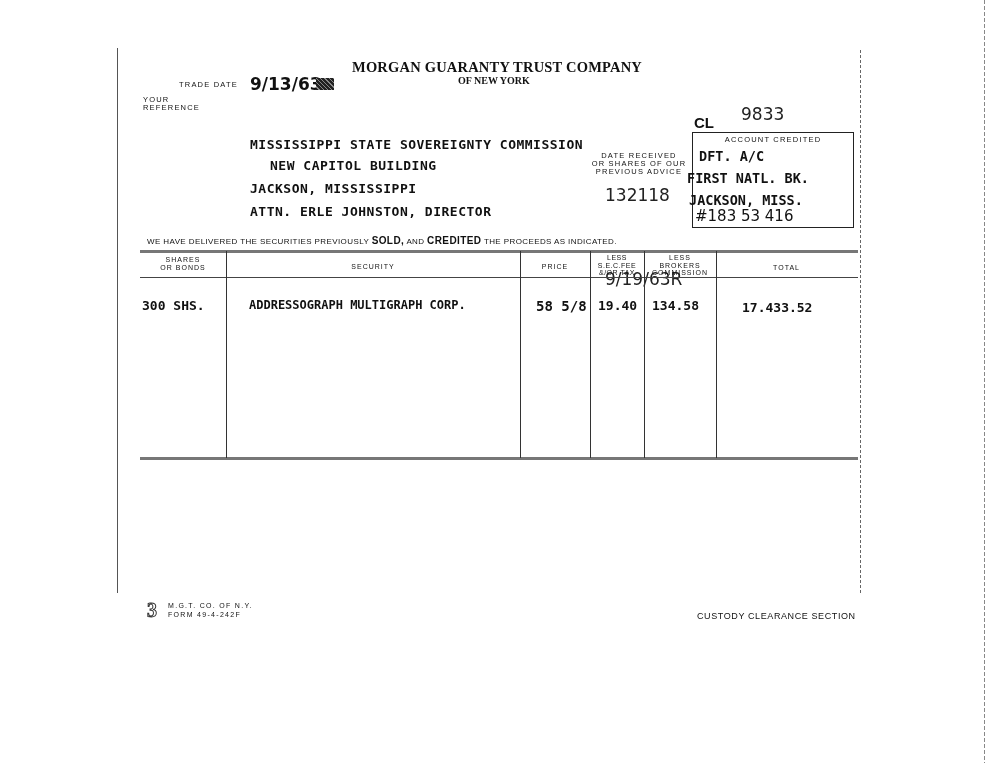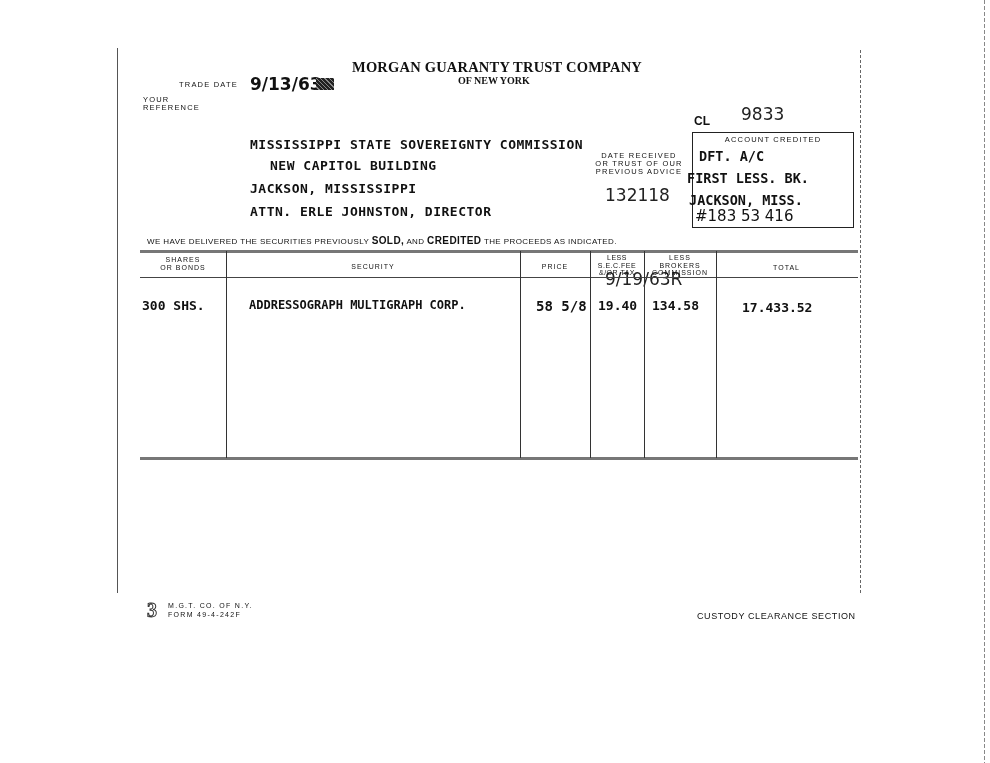--- a/index.html
+++ b/index.html
@@ -42,40 +42,40 @@
 
 <div class="abs small-label" style="left:143px;top:81px;margin-left:36px;">TRADE DATE</div>
 <div class="abs trade-date">9/13/63</div>
 <div class="abs" style="left:316px;top:78px;width:18px;height:12px;background:repeating-linear-gradient(45deg,#222 0 2px,#888 2px 3px);"></div>
 
 <div class="abs small-label" style="left:143px;top:96px;">
   <div>YOUR</div>
   <div>REFERENCE</div>
 </div>
 
-<div class="abs" style="left:694px;top:114px;font-size:12px;font-weight:bold;">CL</div>
+<div class="abs" style="left:694px;top:114px;font-size:15px;font-weight:bold;">CL</div>
 <div class="abs hand" style="left:741px;top:104px;">9833</div>
 
 <div class="abs typed addr-line" style="top:137px;">MISSISSIPPI STATE SOVEREIGNTY COMMISSION</div>
 <div class="abs typed addr-line" style="top:158px;padding-left:20px;">NEW CAPITOL BUILDING</div>
 <div class="abs typed addr-line" style="top:181px;">JACKSON, MISSISSIPPI</div>
 <div class="abs typed addr-line" style="top:204px;">ATTN. ERLE JOHNSTON, DIRECTOR</div>
 
 <div class="abs small-label date-recv">
   <div>DATE RECEIVED</div>
-  <div>OR TRUST OF OUR</div>
+  <div>OR SHARES OF OUR</div>
   <div>PREVIOUS ADVICE</div>
 </div>
 <div class="abs hand" style="left:605px;top:185px;">132118</div>
 <div class="abs hand" style="left:605px;top:225px;margin-top:44px;">9/19/63R</div>
 
 <div class="abs acct-box">
   <div class="acct-title small-label">ACCOUNT CREDITED</div>
   <div class="acct-line" style="top:15px;">DFT. A/C</div>
-  <div class="acct-line" style="top:37px;left:-6px;">FIRST LESS. BK.</div>
+  <div class="acct-line" style="top:37px;left:-6px;">FIRST NATL. BK.</div>
   <div class="acct-line" style="top:59px;left:-4px;">JACKSON, MISS.</div>
   <div class="acct-line" style="top:74px;left:2px;font-size:15px;font-family:'DejaVu Sans',sans-serif;font-weight:normal;">#183 53 416</div>
 </div>
 
 <div class="abs notice">
   <span>WE HAVE DELIVERED THE SECURITIES PREVIOUSLY</span>
   <b>SOLD,</b>
   <span>AND</span>
   <b>CREDITED</b>
   <span>THE PROCEEDS AS INDICATED.</span>

